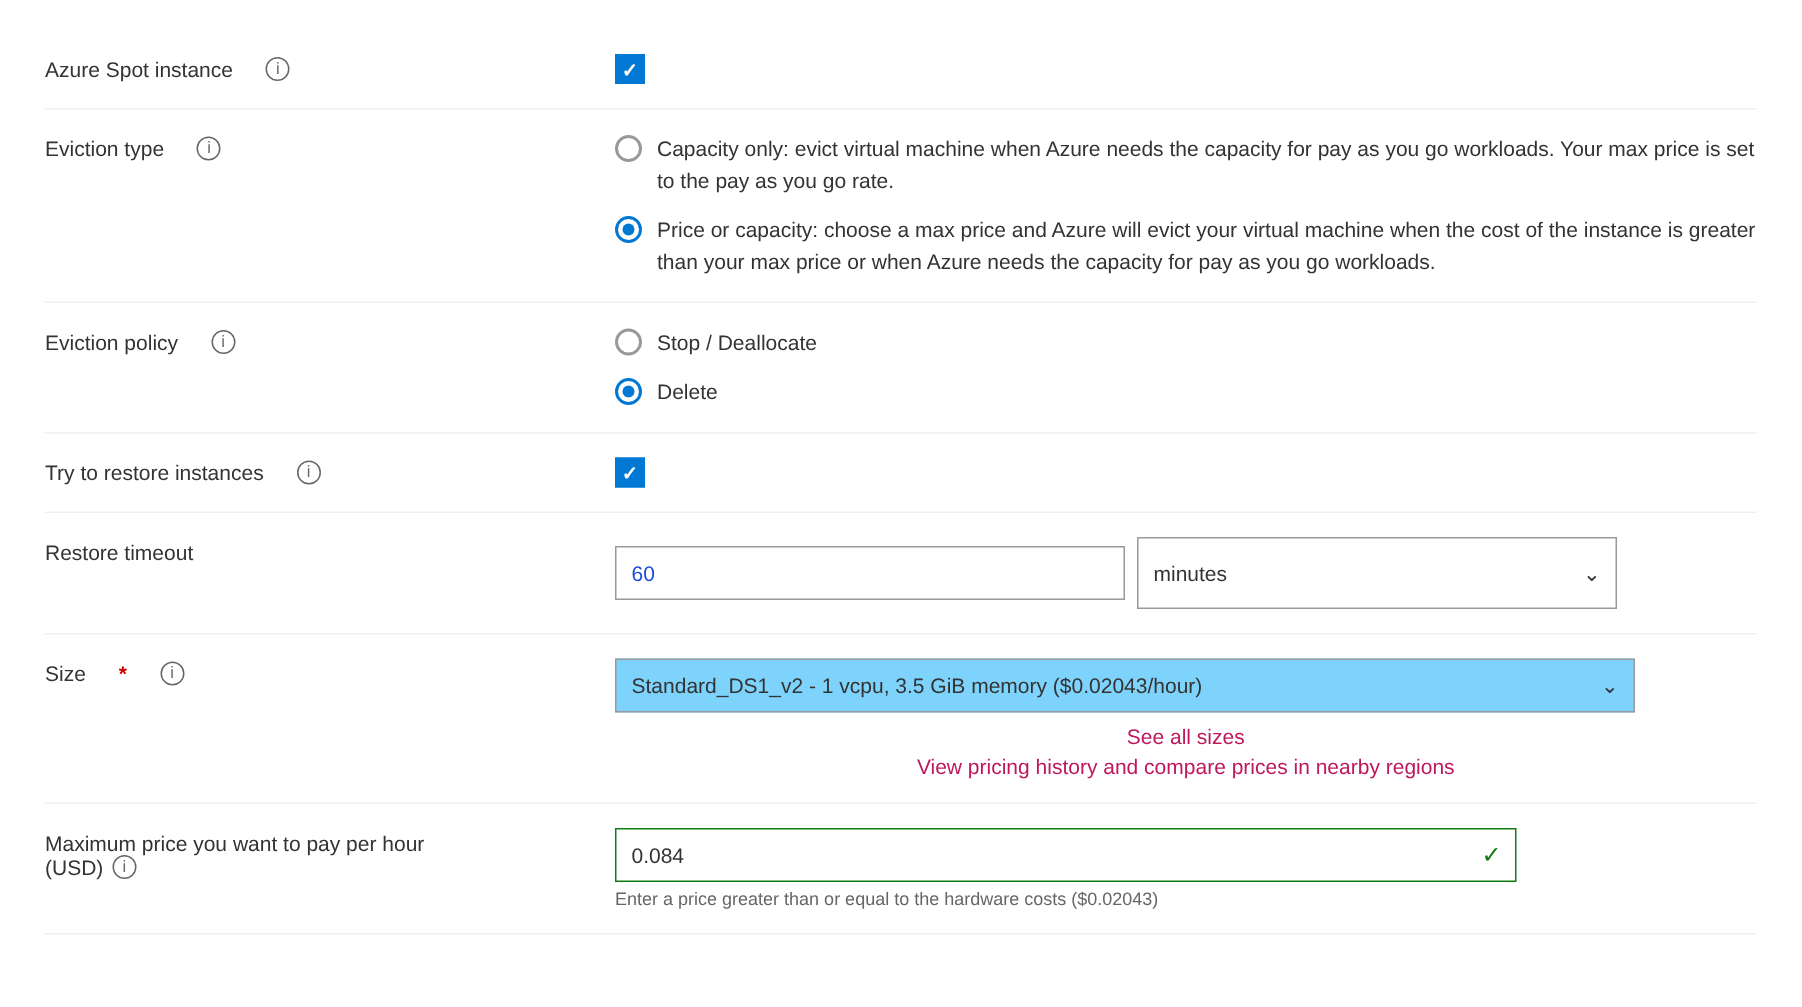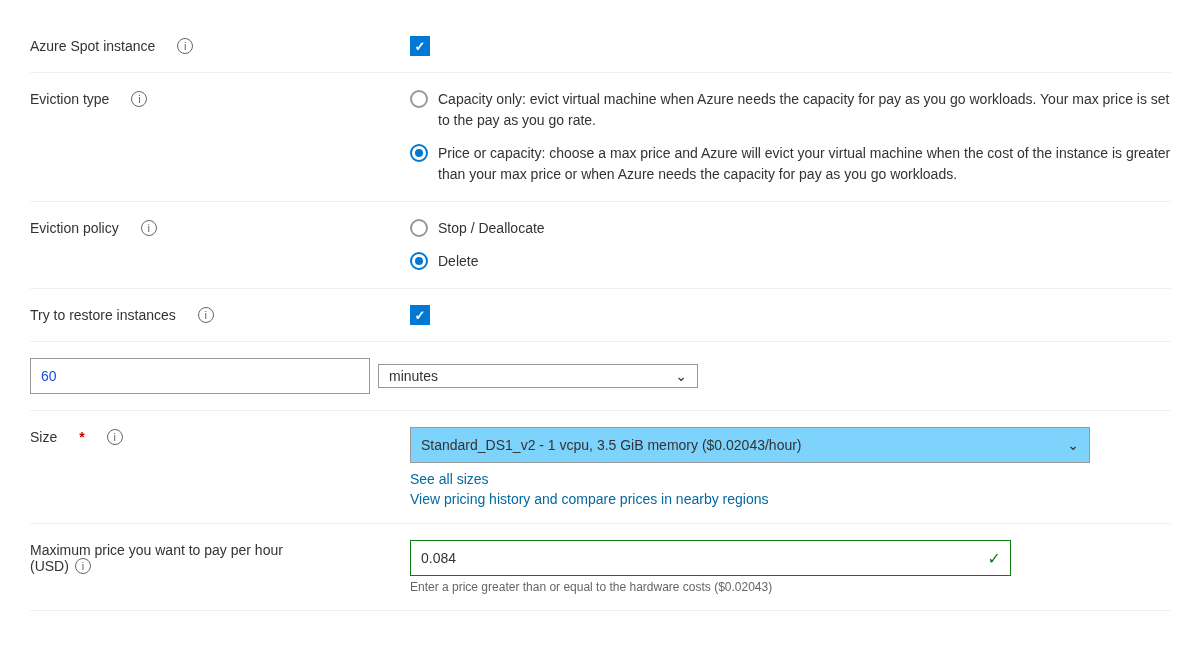--- a/index.html
+++ b/index.html
@@ -116,21 +116,21 @@
       outline: none;
       width: 340px;
       height: 36px;
     }
     .select-input {
       border: 1px solid #999;
       padding: 7px 10px;
       font-size: 14px;
       color: #333;
       background: white;
-      height: 24px;
+      height: 48px;
       display: flex;
       align-items: center;
       justify-content: space-between;
       cursor: pointer;
       width: 320px;
     }
     .select-input .chevron {
       font-size: 14px;
       color: #333;
     }
@@ -149,24 +149,25 @@
       width: 100%;
       max-width: 680px;
     }
     .links-group {
       margin-top: 8px;
       display: flex;
       flex-direction: column;
       gap: 4px;
     }
     .link {
-      color: #0369a1;
+      color: #be185d;
       text-decoration: none;
       font-size: 14px;
       cursor: pointer;
+      text-align: center;
     }
     
     .max-price-input-wrapper {
       position: relative;
       width: 601px;
     }
     .max-price-input {
       border: 1px solid #107c10;
       padding: 7px 36px 7px 10px;
       font-size: 14px;
@@ -257,20 +258,23 @@
     <span class="info-icon">i</span>
   </div>
   <div class="form-control">
     <div class="azure-checkbox">
       <span class="checkmark">✓</span>
     </div>
   </div>
 </div>
 
 <div class="form-row">
+  <div class="form-label">
+    <span>Restore timeout</span>
+  </div>
   <div class="form-control">
     <div class="input-row">
       <input type="text" class="text-input" value="60" style="">
       <div class="select-input">
         <span>minutes</span>
         <span class="chevron">⌄</span>
       </div>
     </div>
   </div>
 </div>

